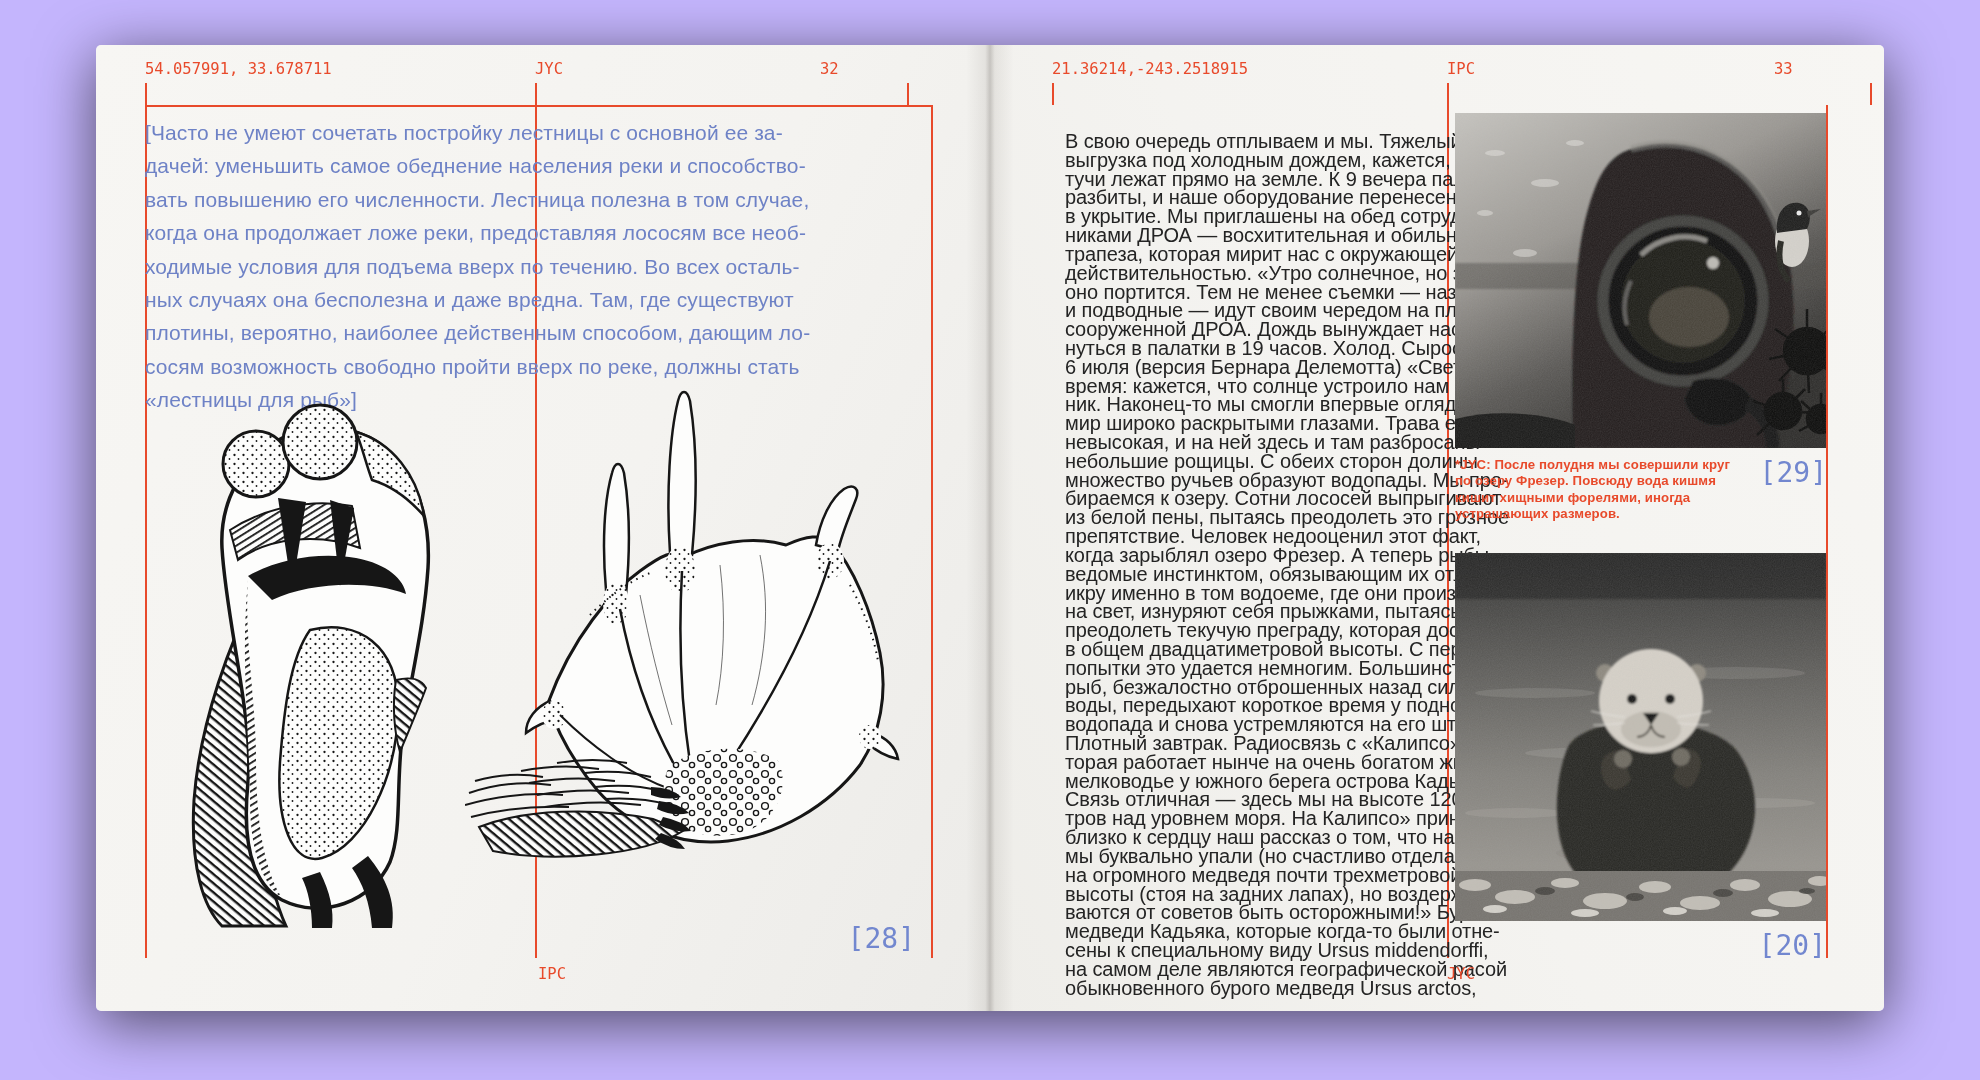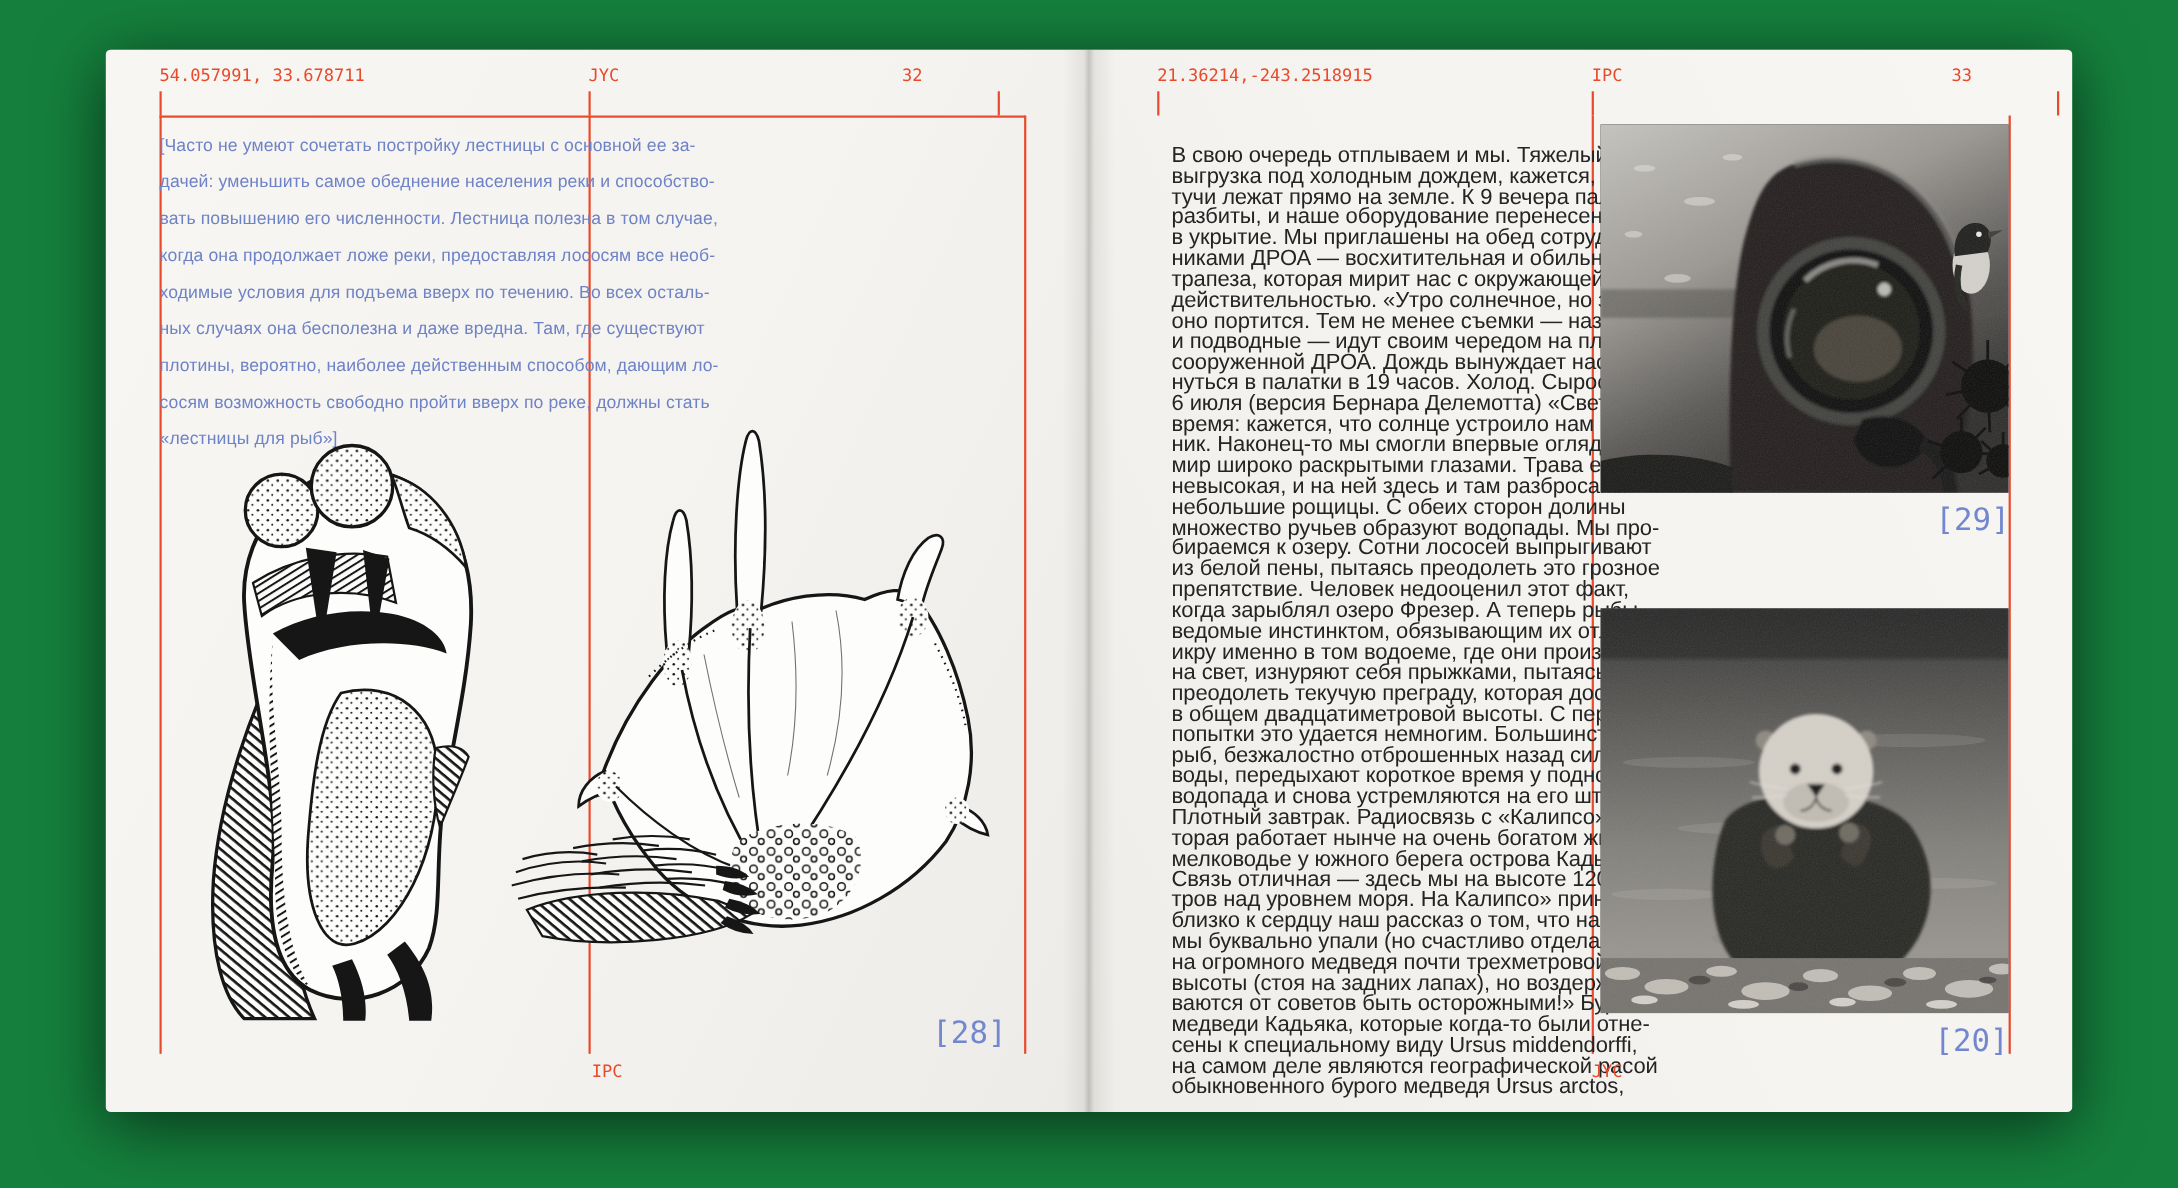--- a/index.html
+++ b/index.html
@@ -1,31 +1,31 @@
 <!DOCTYPE html>
 <html><head>
 <meta charset="utf-8">
 <style>
   html,body{margin:0;padding:0;background:#000;}
-  .stage{position:relative;width:1980px;height:1080px;background:#15803d;overflow:hidden;
+  .stage{position:relative;width:1980px;height:1080px;background:#c4b5fd;overflow:hidden;
          font-family:"Liberation Sans",sans-serif;}
   .spread{position:absolute;left:96px;top:45px;width:1788px;height:966px;border-radius:5px;
           box-shadow:0 12px 60px rgba(0,0,0,.6);overflow:hidden;}
   .page{position:absolute;top:0;height:966px;width:894px;}
   .page-left{left:0;background:linear-gradient(115deg,#f7f6f3 0%,#f4f3f0 55%,#ecebe8 100%);}
   .page-right{left:894px;background:linear-gradient(245deg,#f7f6f3 0%,#f4f3f0 55%,#eeede9 100%);}
   .spine{position:absolute;left:870px;top:0;width:48px;height:966px;pointer-events:none;z-index:5;
          background:linear-gradient(90deg,rgba(0,0,0,0) 0%,rgba(60,50,40,.08) 40%,rgba(40,32,25,.22) 50%,rgba(60,50,40,.08) 60%,rgba(0,0,0,0) 100%);}
   .mono{font-family:"DejaVu Sans Mono",monospace;}
   .hd{position:absolute;top:15px;font-size:15.5px;letter-spacing:0;color:#E84A2B;white-space:pre;}
   .tick{position:absolute;top:38px;width:1.5px;height:22px;background:#E84A2B;}
   .vline{position:absolute;top:60px;width:1.5px;height:853px;background:#E84A2B;}
   .hline{position:absolute;top:60px;height:1.5px;background:#E84A2B;}
   .quote{position:absolute;left:49px;top:71px;white-space:pre;color:#6E82C6;
-         font-size:16px;line-height:33.4px;font-weight:500;letter-spacing:.1px;}
+         font-size:21px;line-height:33.4px;font-weight:500;letter-spacing:.1px;}
   .body-col{position:absolute;left:75px;top:71px;width:385px;white-space:pre;color:#242424;
             font-size:20px;line-height:18.82px;font-weight:500;letter-spacing:-.1px;margin-top:16px;}
   .caption{position:absolute;white-space:pre;color:#E84A2B;font-weight:bold;
            font-size:13.2px;line-height:16.4px;letter-spacing:.1px;}
   .fignum{position:absolute;color:#7287CF;font-size:28px;white-space:pre;}
   .foot{position:absolute;top:920px;font-size:15.5px;color:#E84A2B;white-space:pre;}
   .art{position:absolute;}
   .photo{position:absolute;overflow:hidden;background:#555;}
   svg{display:block;}
 </style>
@@ -268,20 +268,24 @@
             <circle cx="328" cy="298" r="18"></circle>
             <path d="M328,298 l0,-32 M328,298 l22,-22 M328,298 l32,2 M328,298 l-26,24 M328,298 l-30,-10" fill="none"></path>
             <circle cx="366" cy="306" r="14"></circle>
             <path d="M366,306 l0,-26 M366,306 l-20,-18 M366,306 l-22,12" fill="none"></path>
           </g>
           <path d="M0,306 C40,296 90,300 120,312 L120,335 L0,335 Z" fill="#191918"></path>
           <rect width="371" height="335" filter="url(#grain)" opacity=".22"></rect>
         </svg>
       </div>
 
+      <div class="caption" style="left:465px;top:412px">*JYC: После полудня мы совершили круг
+по озеру Фрезер. Повсюду вода кишмя
+кишит хищными форелями, иногда
+устрашающих размеров.</div>
       <div class="fignum mono" style="right:57px;top:411px">[29]</div>
 
       <div class="photo" style="left:465px;top:508px;width:371px;height:368px">
         <svg width="371" height="368" viewBox="0 0 371 368" preserveAspectRatio="none">
           <rect width="371" height="368" fill="url(#gSea)"></rect>
           <rect width="371" height="46" fill="#1e1e1e" opacity=".55" filter="url(#soft)"></rect>
           <g fill="#d9d6d0" opacity=".14">
             <ellipse cx="80" cy="140" rx="60" ry="5"></ellipse>
               <ellipse cx="280" cy="120" rx="70" ry="6"></ellipse>
             <ellipse cx="150" cy="200" rx="80" ry="6"></ellipse>

